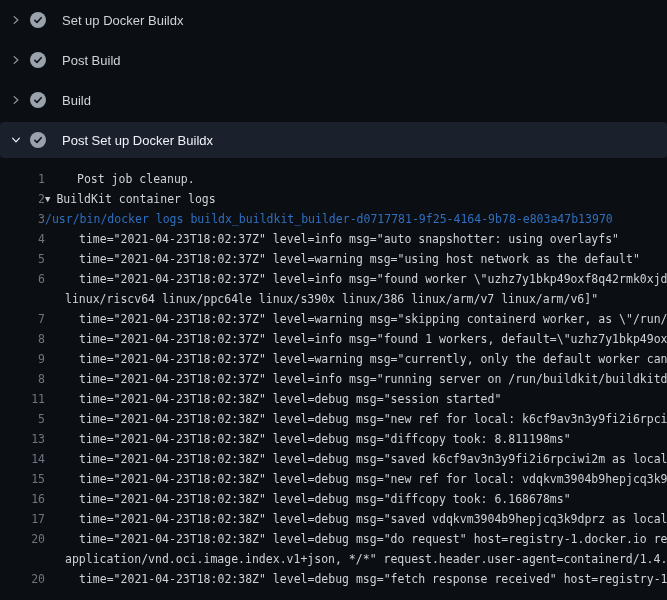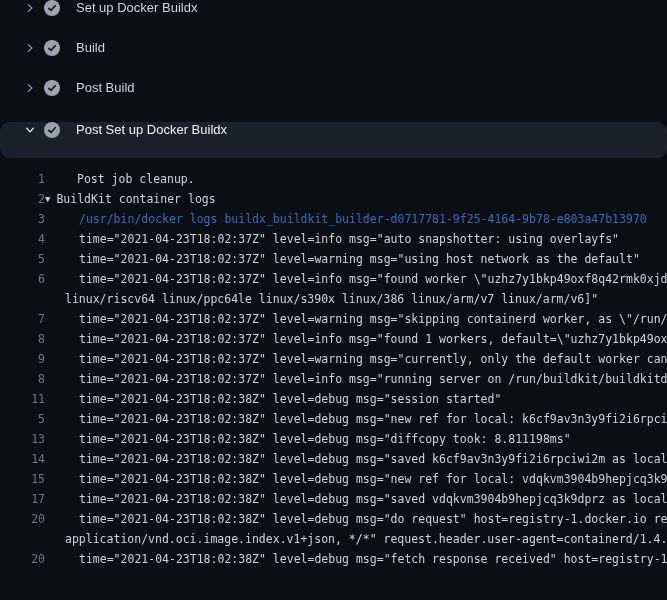--- a/index.html
+++ b/index.html
@@ -5,46 +5,46 @@
   * { margin:0; padding:0; box-sizing:border-box; }
   html,body { width:667px; height:600px; overflow:hidden; }
   body {
     background:#0b0e13;
     font-family:"Liberation Sans", sans-serif;
     color:#c9d1d9;
   }
   
   .steps { width:667px; }
   .step {
-    height:40px; display:flex; align-items:flex-start;
-    padding-left:22px; cursor:pointer;
+    height:40px; display:flex; align-items:center;
+    padding-left:8px; cursor:pointer;
   }
   .step.expanded {
-    background:#1b212c; border-radius:10px; height:36px; margin:2px 0;
+    background:#1b212c; border-radius:4px; height:36px; margin:2px 0;
   }
   .chev { width:16px; height:16px; display:flex; align-items:center; justify-content:center; color:#8b949e; flex:0 0 16px; }
   .step.expanded .chev { color:#e6edf3; }
   .check { width:16px; height:16px; margin-left:6px; flex:0 0 16px; }
   .slabel { margin-left:16px; font-size:13px; color:#cdd4db; }
   .step.expanded .slabel { color:#f0f3f6; }
   
   .log {
     padding-top:9px; height:440px; overflow:hidden;
     font-family:"DejaVu Sans Mono", monospace;
     font-size:11.5px; line-height:20px; color:#cdd3da;
   }
   .lrow { display:flex; height:20px; white-space:pre; overflow:hidden; }
   .lnum {
     flex:0 0 45px; text-align:right; color:#6e7681; cursor:pointer;
     -webkit-user-select:none; user-select:none;
   }
   .ltext { flex:0 0 auto; white-space:pre; }
   .k-top   .ltext { margin-left:32px; }
   .k-group .ltext { cursor:pointer; }
-  .k-cmd   .ltext { margin-left:34px; color:#2f6fbe; }
+  .k-cmd   .ltext { color:#2f6fbe; }
   .k-log   .ltext { margin-left:34px; }
   .k-wrap  .ltext { margin-left:20px;text-align:center; }
   .tri { display:inline-block; font-size:9px; color:#c3cad1; margin-right:6px; vertical-align:1px; }
 </style>
 </head>
 <body>
 
 <div class="steps" id="steps">
     <div class="step">
       <span class="chev">
@@ -61,33 +61,33 @@
     <div class="step">
       <span class="chev">
         <svg width="12" height="12" viewBox="0 0 16 16">
           <path d="M5.5 3.5 L10.5 8 L5.5 12.5" fill="none" stroke="currentColor" stroke-width="1.7" stroke-linecap="round" stroke-linejoin="round"></path>
         </svg>
       </span>
       <span class="check"><svg width="16" height="16" viewBox="0 0 16 16">
           <circle cx="8" cy="8" r="8" fill="#9aa3ad"></circle>
           <path d="M4.8 8.3 L7 10.4 L11.2 5.7" fill="none" stroke="#10151c" stroke-width="1.6" stroke-linecap="round" stroke-linejoin="round"></path>
         </svg></span>
-      <span class="slabel">Build</span>
+      <span class="slabel">Post Build</span>
     </div>
     <div class="step">
       <span class="chev">
         <svg width="12" height="12" viewBox="0 0 16 16">
           <path d="M5.5 3.5 L10.5 8 L5.5 12.5" fill="none" stroke="currentColor" stroke-width="1.7" stroke-linecap="round" stroke-linejoin="round"></path>
         </svg>
       </span>
       <span class="check"><svg width="16" height="16" viewBox="0 0 16 16">
           <circle cx="8" cy="8" r="8" fill="#9aa3ad"></circle>
           <path d="M4.8 8.3 L7 10.4 L11.2 5.7" fill="none" stroke="#10151c" stroke-width="1.6" stroke-linecap="round" stroke-linejoin="round"></path>
         </svg></span>
-      <span class="slabel">Post Build</span>
+      <span class="slabel">Build</span>
     </div>
     <div class="step expanded">
       <span class="chev">
         <svg width="12" height="12" viewBox="0 0 16 16">
           <path d="M3.5 5.5 L8 10.5 L12.5 5.5" fill="none" stroke="currentColor" stroke-width="1.7" stroke-linecap="round" stroke-linejoin="round"></path>
         </svg>
       </span>
       <span class="check"><svg width="16" height="16" viewBox="0 0 16 16">
           <circle cx="8" cy="8" r="8" fill="#9aa3ad"></circle>
           <path d="M4.8 8.3 L7 10.4 L11.2 5.7" fill="none" stroke="#10151c" stroke-width="1.6" stroke-linecap="round" stroke-linejoin="round"></path>
@@ -105,17 +105,18 @@
     <div class="lrow k-wrap"><span class="lnum"></span><span class="ltext"><span>linux/riscv64 linux/ppc64le linux/s390x linux/386 linux/arm/v7 linux/arm/v6]"</span></span></div>
     <div class="lrow k-log"><span class="lnum">7</span><span class="ltext"><span>time="2021-04-23T18:02:37Z" level=warning msg="skipping containerd worker, as \"/run/containerd/containerd.sock\" does not exist"</span></span></div>
     <div class="lrow k-log"><span class="lnum">8</span><span class="ltext"><span>time="2021-04-23T18:02:37Z" level=info msg="found 1 workers, default=\"uzhz7y1bkp49oxf8q42rmk0xjd\""</span></span></div>
     <div class="lrow k-log"><span class="lnum">9</span><span class="ltext"><span>time="2021-04-23T18:02:37Z" level=warning msg="currently, only the default worker can be used."</span></span></div>
     <div class="lrow k-log"><span class="lnum">8</span><span class="ltext"><span>time="2021-04-23T18:02:37Z" level=info msg="running server on /run/buildkit/buildkitd.sock"</span></span></div>
     <div class="lrow k-log"><span class="lnum">11</span><span class="ltext"><span>time="2021-04-23T18:02:38Z" level=debug msg="session started"</span></span></div>
     <div class="lrow k-log"><span class="lnum">5</span><span class="ltext"><span>time="2021-04-23T18:02:38Z" level=debug msg="new ref for local: k6cf9av3n3y9fi2i6rpciwi2m"</span></span></div>
     <div class="lrow k-log"><span class="lnum">13</span><span class="ltext"><span>time="2021-04-23T18:02:38Z" level=debug msg="diffcopy took: 8.811198ms"</span></span></div>
     <div class="lrow k-log"><span class="lnum">14</span><span class="ltext"><span>time="2021-04-23T18:02:38Z" level=debug msg="saved k6cf9av3n3y9fi2i6rpciwi2m as local"</span></span></div>
     <div class="lrow k-log"><span class="lnum">15</span><span class="ltext"><span>time="2021-04-23T18:02:38Z" level=debug msg="new ref for local: vdqkvm3904b9hepjcq3k9dprz"</span></span></div>
+    <div class="lrow k-log"><span class="lnum">16</span><span class="ltext"><span>time="2021-04-23T18:02:38Z" level=debug msg="diffcopy took: 6.168678ms"</span></span></div>
     <div class="lrow k-log"><span class="lnum">17</span><span class="ltext"><span>time="2021-04-23T18:02:38Z" level=debug msg="saved vdqkvm3904b9hepjcq3k9dprz as local"</span></span></div>
     <div class="lrow k-log"><span class="lnum">20</span><span class="ltext"><span>time="2021-04-23T18:02:38Z" level=debug msg="do request" host=registry-1.docker.io request.header.accept="application/vnd.docker.distribution.manifest.v2+json</span></span></div>
     <div class="lrow k-wrap"><span class="lnum"></span><span class="ltext"><span>application/vnd.oci.image.index.v1+json, */*" request.header.user-agent=containerd/1.4.4+unknown</span></span></div>
     <div class="lrow k-log"><span class="lnum">20</span><span class="ltext"><span>time="2021-04-23T18:02:38Z" level=debug msg="fetch response received" host=registry-1.docker.io</span></span></div>
   </div>
 
 </body></html>

